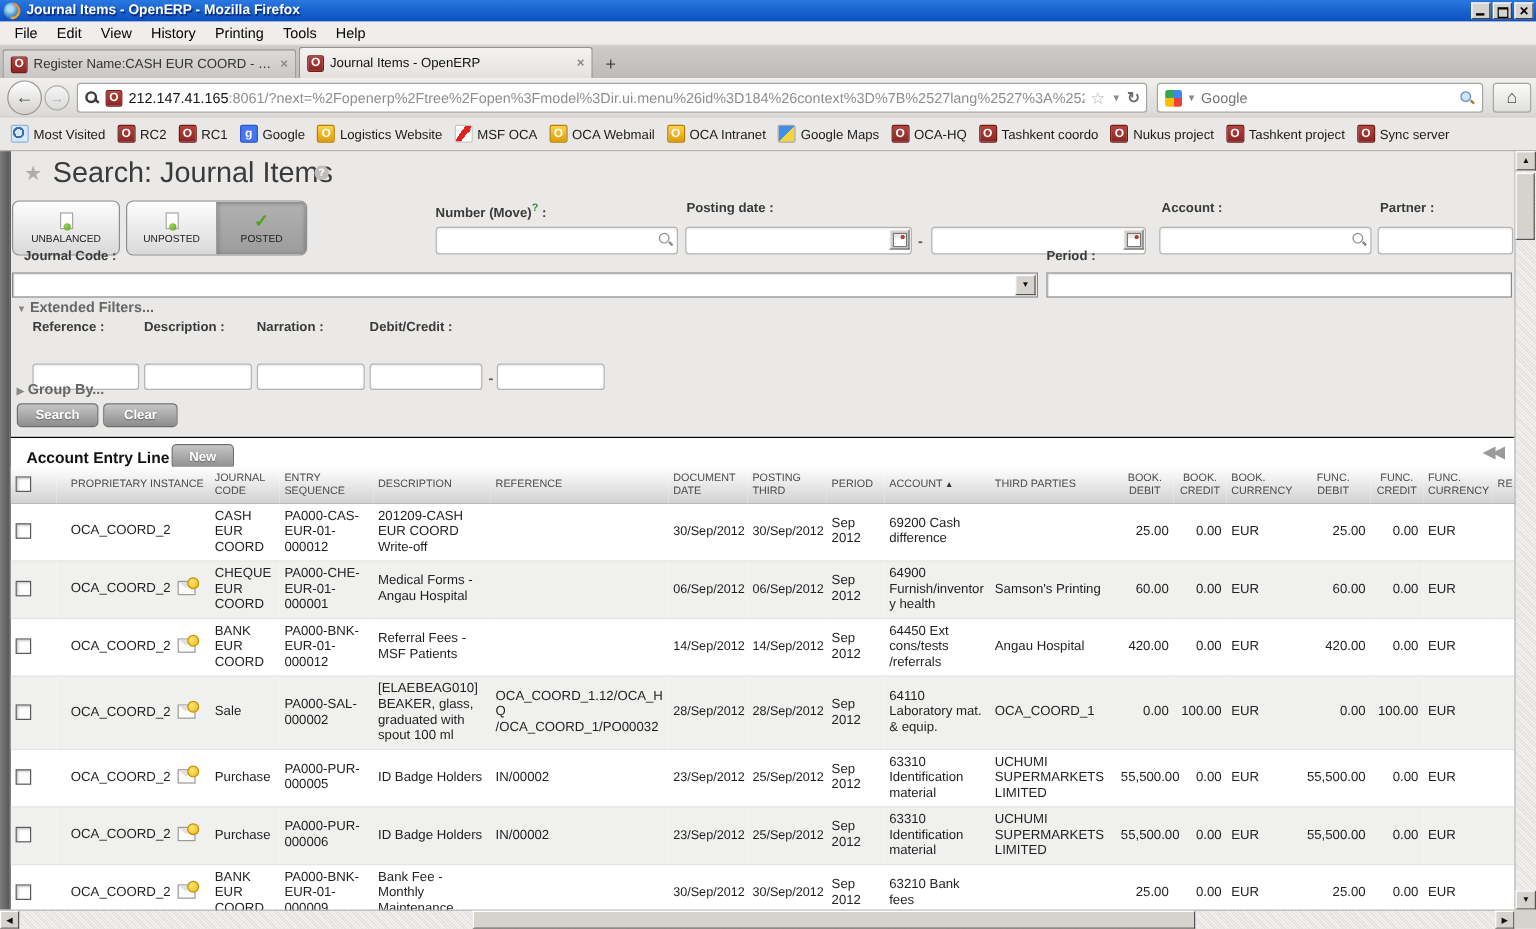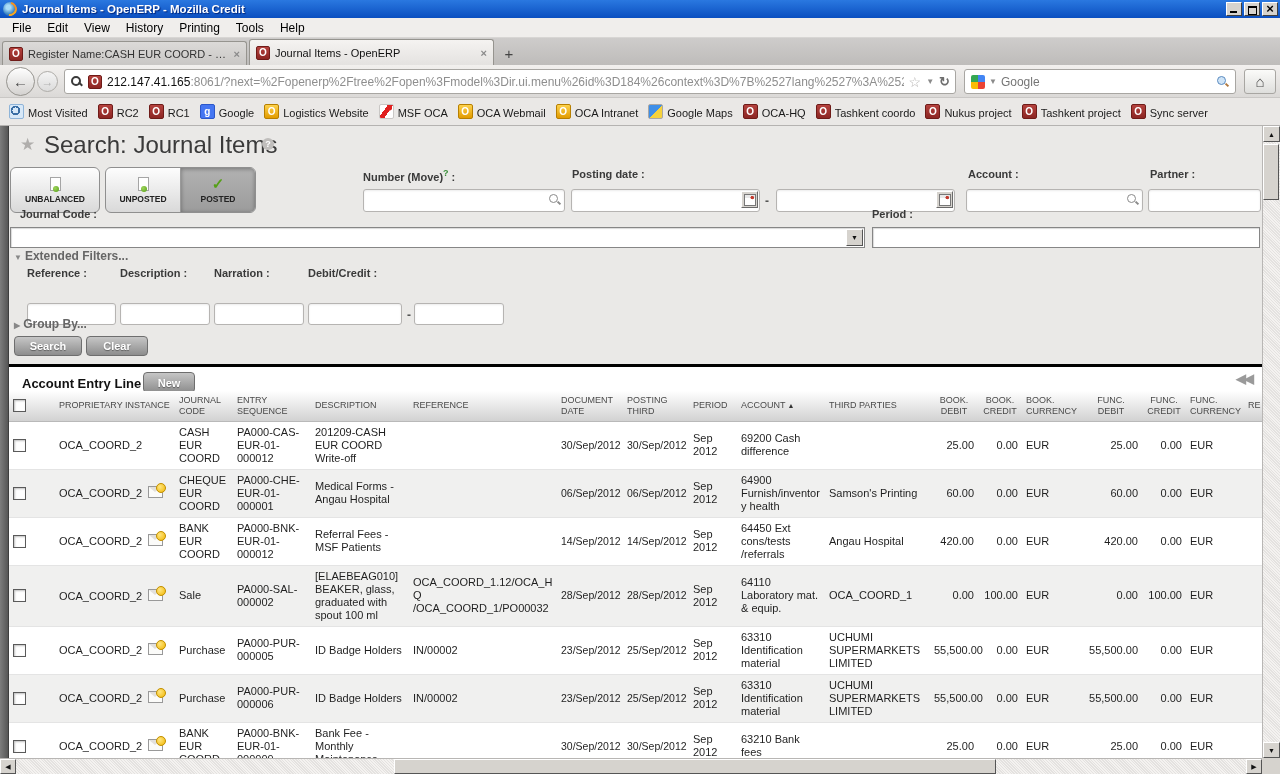--- a/index.html
+++ b/index.html
@@ -55,21 +55,21 @@
 .t-folder{background:radial-gradient(circle at 42% 42%,transparent 0 3px,#3a6ea5 3px 4.5px,transparent 5px),#d7e8f8;border:1px solid #8fb4d8}
 .t-msf{background:radial-gradient(circle at 72% 22%,#e0201f 0 2.5px,transparent 3px),linear-gradient(125deg,transparent 0 35%,#e0201f 35% 60%,transparent 60%),#fff;border:1px solid #c9c7c5}
 .t-maps{background:linear-gradient(135deg,#3f8fe8 0 50%,#f6d23c 50%);border:1px solid #a9a7a5}
 
 #leftstrip{position:absolute;left:0;top:126px;width:9px;height:632px;background:linear-gradient(90deg,#7d7d7d,#565656);border-right:1px solid #3e3e3e}
 #page-star{position:absolute;left:20px;top:134px;color:#b0aeac;font-size:17px}
 #page-title{position:absolute;left:44px;top:131px;font-size:24px;color:#3a3a3a}
 .qcircle{position:absolute;left:262px;top:138px;width:12px;height:12px;border-radius:50%;background:#c0bebc;color:#fff;font-size:9px;font-weight:bold;display:flex;align-items:center;justify-content:center}
 #filter-buttons{position:absolute;left:10px;top:167px;display:flex;gap:5px;height:46px}
 .fgroup{display:flex;border:1px solid #8f8f8f;border-radius:6px;overflow:hidden;background:linear-gradient(#fdfdfd,#d9d9d9)}
-.fbtn{display:flex;flex-direction:column;align-items:center;justify-content:center;gap:3px;font-size:8.5px;font-weight:bold;color:#222;height:44px}
+.fbtn{display:flex;flex-direction:column;align-items:center;justify-content:center;gap:3px;font-size:8.5px;font-weight:normal;color:#222;height:44px}
 .fbtn.sel{background:linear-gradient(#b2b2b2,#9c9c9c);box-shadow:inset 0 1px 4px rgba(0,0,0,.35)}
 .fgroup .fbtn + .fbtn{border-left:1px solid #9a9a9a}
 [data-name="filter-unbalanced"]{width:88px}
 [data-name="filter-unposted"]{width:74px}
 [data-name="filter-posted"]{width:75px}
 [data-name="filter-unreconciled"]{width:98px}
 .fic{height:15px;display:flex;align-items:center;justify-content:center}
 .ic-doc{width:11px;height:14px;background:#fff;border:1px solid #a5a5a5;position:relative}
 .ic-doc::after{content:"";position:absolute;left:2px;bottom:-2px;width:6px;height:6px;border-radius:50%;background:radial-gradient(circle at 35% 35%,#9ed45a,#55a017)}
 .ic-check::after{content:"✓";color:#55a017;font-size:15px;font-weight:bold}
@@ -84,21 +84,21 @@
 .calbtn::before{content:"";width:10px;height:10px;background:radial-gradient(circle at 72% 26%,#c33b2f 0 1.5px,transparent 2px),linear-gradient(#e8e8e8 0 3px,transparent 3px),#fff;border:1px solid #777}
 .dash{position:absolute;color:#555;font-weight:bold}
 .win-select{position:absolute;left:10px;top:227px;width:855px;height:21px;background:#fff;border:1px solid #868686;box-shadow:inset 1px 1px 1px rgba(0,0,0,.15)}
 .win-select-btn{position:absolute;right:1px;top:1px;width:17px;height:17px;background:#d6d3ce;border:1px solid;border-color:#fff #555 #555 #fff;display:flex;align-items:center;justify-content:center;font-size:7px;color:#111}
 .win-input{position:absolute;left:872px;top:227px;width:388px;height:21px;background:#fff;border:1px solid #868686;box-shadow:inset 1px 1px 1px rgba(0,0,0,.15);font-family:"Liberation Sans",sans-serif;font-size:12px;padding:0 4px}
 .section-toggle{position:absolute;font-size:12px;font-weight:bold;color:#666}
 .section-toggle .tri{font-size:8px;color:#888;margin-right:3px}
 .ext-input{position:absolute;top:303px;height:22px;background:#fff;border:1px solid #b6b4b2;border-radius:3px;box-shadow:inset 0 1px 2px rgba(0,0,0,.08);font-family:"Liberation Sans",sans-serif;font-size:12px;padding:0 4px}
 .gray-btn{position:absolute;border:1px solid #6e6e6e;border-radius:4px;background:linear-gradient(#c6c6c6,#8d8d8d);color:#fff;font-size:11px;font-weight:bold;display:flex;align-items:center;justify-content:center;text-shadow:0 1px 1px rgba(0,0,0,.4)}
 
-#panel{position:absolute;left:9px;top:364px;width:1253px;height:394px;background:#fff;border-top:3px solid #000000}
+#panel{position:absolute;left:9px;top:364px;width:1253px;height:394px;background:#fff;border-top:1px solid #000000}
 #list-title{position:absolute;left:13px;top:9px;font-size:13px;font-weight:bold;color:#111}
 #new-btn{left:134px;top:5px;width:52px;height:21px}
 #collapse{position:absolute;right:10px;top:4px;color:#9a9a9a;font-size:13px;font-weight:bold;letter-spacing:-2px}
 #jtable{position:absolute;left:0;top:24px;border-collapse:collapse;table-layout:fixed;width:1253px}
 #jtable thead th{height:30px;background:linear-gradient(#ffffff,#d2d2d2);border-bottom:1px solid #b9b9b9;font-size:9px;font-weight:normal;color:#4a4a4a;text-align:left;vertical-align:middle;padding:2px 4px;line-height:11px}
 #jtable thead th.num{text-align:center}
 .sortmark{font-size:7px;color:#333}
 #jtable td{font-size:11px;color:#1f1f1f;padding:4px 4px;line-height:13px;vertical-align:middle;border-bottom:1px solid #e4e4e4;overflow-wrap:break-word}
 #jtable tr.even td{background:#f0f0ef}
 #jtable td.num{text-align:right;white-space:nowrap}
@@ -116,21 +116,21 @@
 #vthumb{position:absolute;right:1px;top:144px;width:16px;height:56px;background:#d6d3ce;border:1px solid;border-color:#fff #555 #555 #fff}
 #hscroll{position:absolute;left:0;top:758px;width:1262px;height:16px;background:repeating-linear-gradient(45deg,#f4f2f0 0 1px,#e4e2e0 1px 2px);border-top:1px solid #b8b6b4}
 #hthumb{position:absolute;left:394px;top:0;width:602px;height:15px;background:#d6d3ce;border:1px solid;border-color:#fff #555 #555 #fff}
 #corner{position:absolute;right:0;top:758px;width:18px;height:16px;background:#d6d3ce}
 </style>
 </head>
 <body>
 
 <div id="titlebar" data-name="title-bar">
   <span class="ff-icon" data-name="firefox-icon"></span>
-  <span class="title" data-name="window-title">Journal Items - OpenERP - Mozilla Credit</span>
+  <span class="title" data-name="window-title">Journal Items - OpenERP - Mozilla Firefox</span>
   <span class="winbtns">
     <span class="winbtn min" data-name="minimize-button"></span>
     <span class="winbtn rest" data-name="restore-button"></span>
     <span class="winbtn close" data-name="close-button"></span>
   </span>
 </div>
 <div id="menubar" data-name="menu-bar">
     <span class="menu-item" data-name="menu-file">File</span>
     <span class="menu-item" data-name="menu-edit">Edit</span>
     <span class="menu-item" data-name="menu-view">View</span>

